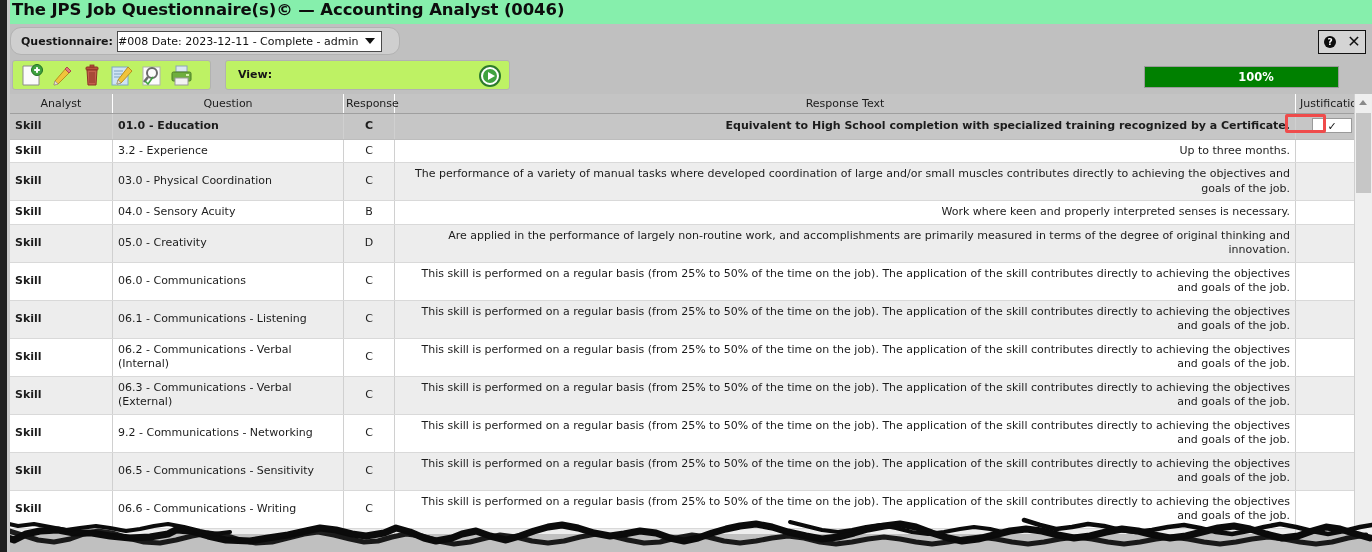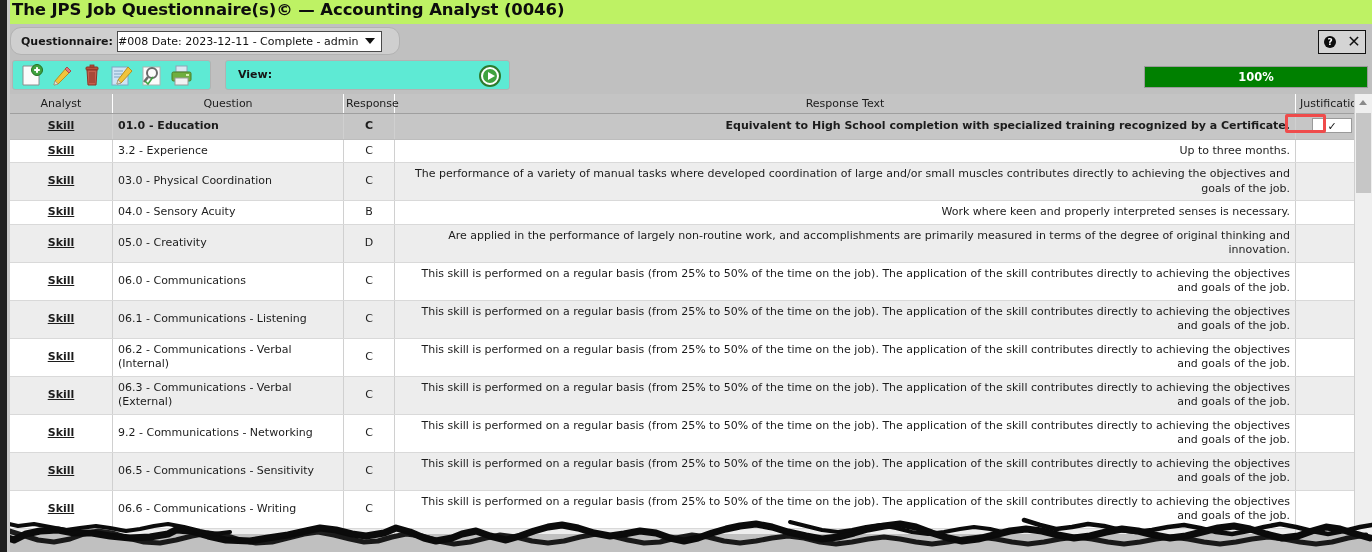--- a/index.html
+++ b/index.html
@@ -37,21 +37,21 @@
     width: 3px; height: 552px;
     background: #c9c9c9;
     z-index: 39;
   }
 
   
   .titlebar {
     position: absolute;
     left: 0; top: 0;
     width: 1372px; height: 28px;
-    background: #bef264;
+    background: #86efac;
   }
   .title-text {
     position: absolute;
     left: 12px; top: 0px;
     font-size: 16.5px;
     font-weight: bold;
     color: #0d0d0d;
     white-space: nowrap;
     letter-spacing: -0.1px;
   }
@@ -146,21 +146,21 @@
   
   .band3 {
     position: absolute;
     left: 0; top: 58px;
     width: 1372px; height: 36px;
     background: #c0c0c0;
   }
   .tbgroup {
     position: absolute;
     top: 2px;
-    background: #5eead4;
+    background: #bef264;
     border: 1px solid #b2b2b2;
     border-radius: 3px;
     box-sizing: border-box;
     height: 30px;
   }
   .tbgroup.icons { left: 12px; width: 199px; }
   .tbgroup.view  { left: 225px; width: 285px; }
 
   .tbicon {
     position: absolute;
@@ -195,21 +195,21 @@
     position: absolute;
     left: 252px; top: 3px;
     width: 24px; height: 24px;
     cursor: pointer;
   }
 
   
   .progress-outer {
     position: absolute;
     left: 1144px; top: 66px;
-    width: 224px; height: 22px;
+    width: 195px; height: 22px;
     background: #14532d;
     border: 1px solid #9a9a9a;
     box-sizing: border-box;
   }
   .progress-fill {
     position: absolute;
     left: 0; top: 0;
     height: 20px;
     background: #008000;
   }
@@ -258,21 +258,21 @@
     color: #1c1c1c;
     line-height: 14.5px;
   }
   tr.alt td { background: #ededed; }
   tr.norm td { background: #ffffff; }
   tr.sel td {
     background: #c6c6c6;
     font-weight: bold;
     border-bottom: 1px solid #bdbdbd;
   }
-  td.c-cat { text-align: center; font-weight: bold; width: 98px; text-decoration: underline; }
+  td.c-cat { text-align: left; font-weight: bold; width: 98px; }
   td.c-q   { text-align: left;   width: 226px; padding-left: 8px;}
   td.c-r   { text-align: center; width: 46px; }
   td.c-t   { text-align: right;   width: 896px; padding-left: 8px;}
   td.c-j   { text-align: center; width: 68px; }
   tr.sel td.c-t { font-weight: bold; }
   tr.sel td.c-cat, tr.sel td.c-q, tr.sel td.c-r { font-weight: bold; }
 
   th.h-cat { width: 98px; }
   th.h-q   { width: 226px; }
   th.h-r   { width: 46px; }

